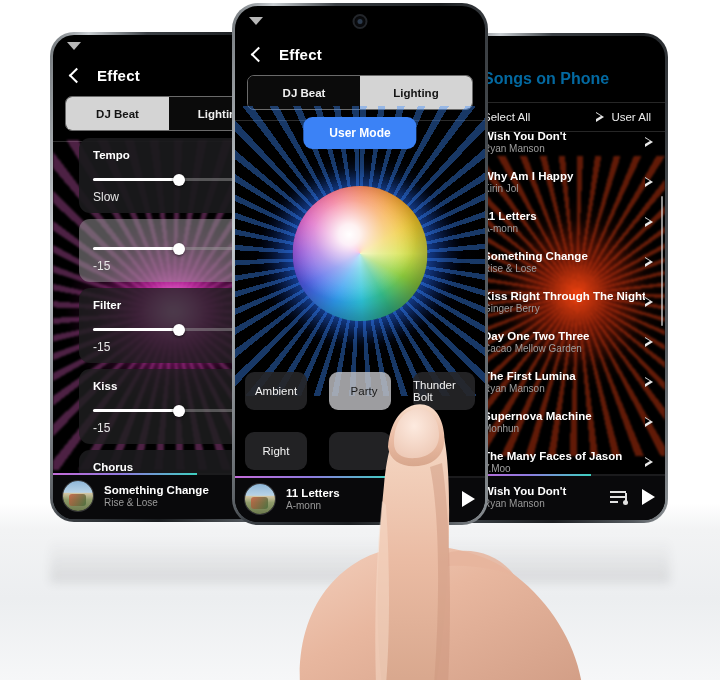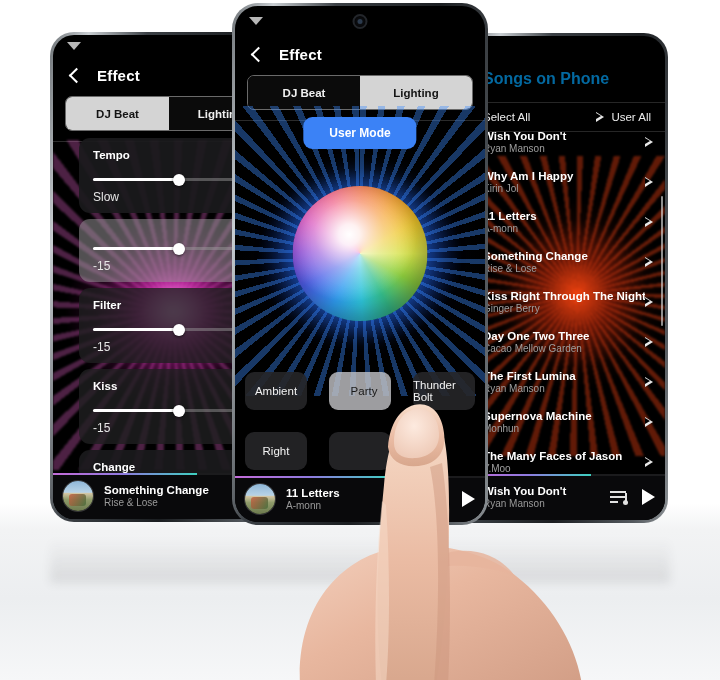--- a/index.html
+++ b/index.html
@@ -324,21 +324,21 @@
         <div class="slider-card">
           <div class="sl-name">Kiss</div>
           <div class="sl-track">
             <div class="sl-fill" style="width:47%"></div>
             <div class="sl-knob" style="left:47%"></div>
           </div>
           <div class="sl-val">-15</div>
         </div>
 
         <div class="slider-card plain">
-          <div class="sl-name">Change</div>
+          <div class="sl-name">Chorus</div>
 
         </div>
 
       </div>
 
       <div class="player-bar">
         <div class="progress-line"></div>
         <div class="album"></div>
         <div class="pb-text">
           <div class="pb-title">Something Change</div>

